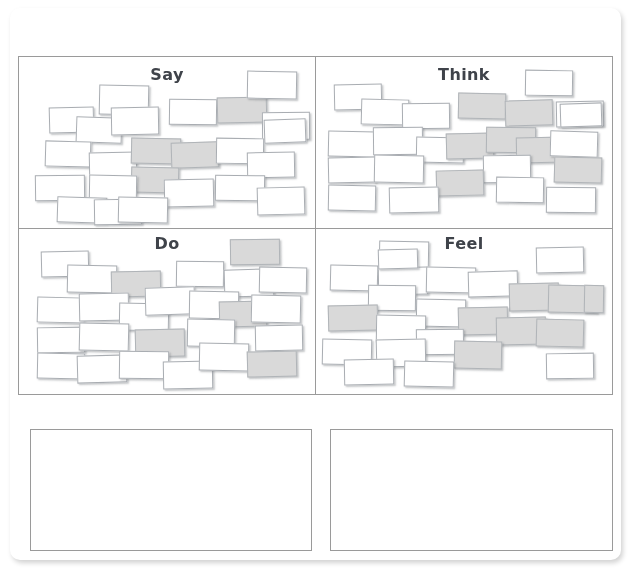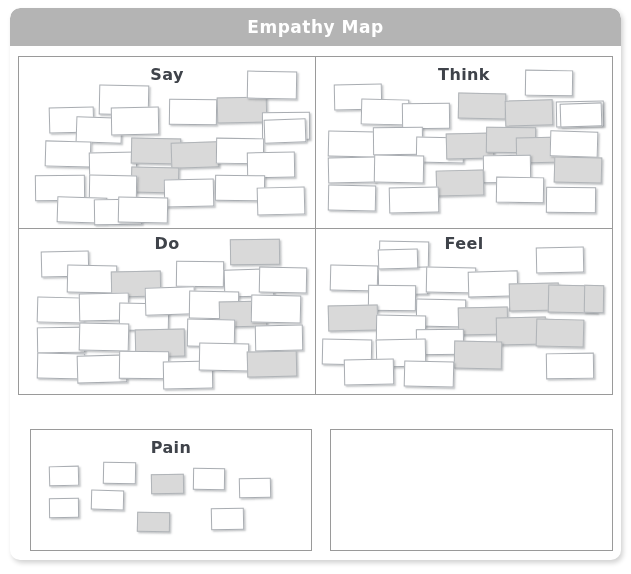--- a/index.html
+++ b/index.html
@@ -94,23 +94,20 @@
   .note.hl{
     background:#d9d9d9;
     border-color:#b0b4b8;
   }
 </style>
 </head>
 <body>
 
 <div class="card">
 
-  <div class="titlebar">
-    <span class="titlebar-text">Empathy Map</span>
-  </div>
 
   <div class="grid-frame"></div>
   <div class="vdiv"></div>
   <div class="hdiv"></div>
 
   <div class="bottom-box" id="pain-box"></div>
   <div class="bottom-box" id="gain-box"></div>
 
   <div class="quadrant" id="say-q">
     <div class="q-label" style="top:8px">Say</div>
@@ -226,29 +223,15 @@
         <div class="note" style="left: 60px; top: 110px; width: 50px; height: 28px; transform: rotate(-1.3deg);"></div>
         <div class="note hl" style="left: 138px; top: 112px; width: 48px; height: 28px; transform: rotate(1deg);"></div>
         <div class="note" style="left: 28px; top: 130px; width: 50px; height: 26px; transform: rotate(-1.1deg);"></div>
         <div class="note" style="left: 88px; top: 132px; width: 50px; height: 26px; transform: rotate(1.4deg);"></div>
         <div class="note" style="left: 230px; top: 124px; width: 48px; height: 26px; transform: rotate(-0.9deg);"></div>
         <div class="note hl" style="left: 268px; top: 56px; width: 20px; height: 28px; transform: rotate(1deg);"></div>
         <div class="note" style="left: 62px; top: 20px; width: 40px; height: 20px; transform: rotate(-1.6deg);"></div>
       </div>
   </div>
 
-  <div class="quadrant" id="pain-q">
-    <div class="q-label" style="top:8px">Pain</div>
-    <div class="notes-layer">
-        <div class="note" style="left: 18px; top: 36px; width: 30px; height: 20px; transform: rotate(-1.5deg);"></div>
-        <div class="note" style="left: 72px; top: 32px; width: 33px; height: 22px; transform: rotate(1.2deg);"></div>
-        <div class="note hl" style="left: 120px; top: 44px; width: 33px; height: 20px; transform: rotate(-1deg);"></div>
-        <div class="note" style="left: 162px; top: 38px; width: 32px; height: 22px; transform: rotate(0.9deg);"></div>
-        <div class="note" style="left: 208px; top: 48px; width: 32px; height: 20px; transform: rotate(-1.3deg);"></div>
-        <div class="note" style="left: 60px; top: 60px; width: 33px; height: 20px; transform: rotate(1.4deg);"></div>
-        <div class="note" style="left: 18px; top: 68px; width: 30px; height: 20px; transform: rotate(-0.8deg);"></div>
-        <div class="note hl" style="left: 106px; top: 82px; width: 33px; height: 20px; transform: rotate(1.1deg);"></div>
-        <div class="note" style="left: 180px; top: 78px; width: 33px; height: 22px; transform: rotate(-1.2deg);"></div>
-      </div>
-  </div>
 
 
 </div>
 
 </body></html>

